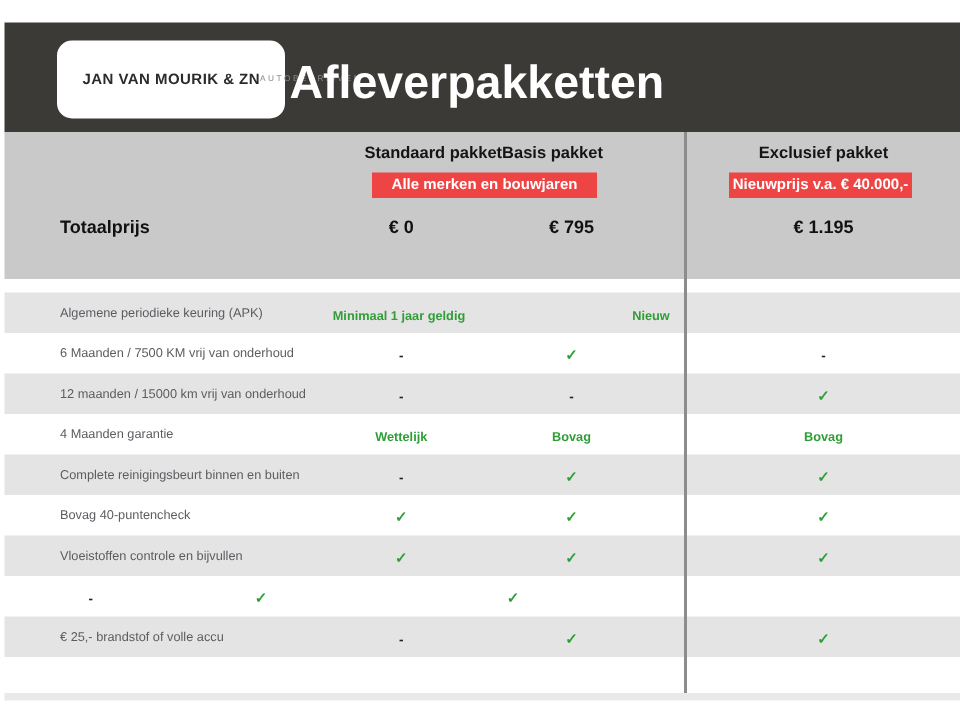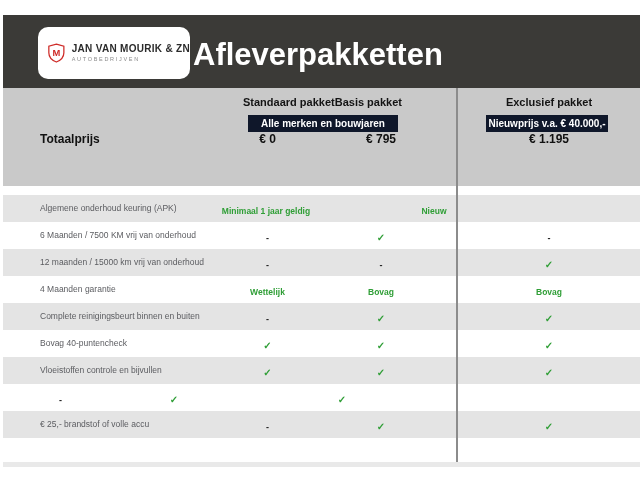--- a/index.html
+++ b/index.html
@@ -12,48 +12,48 @@
   }
   .page { position:absolute; left:3px; top:0; width:637px; height:480px; background:#fff; }
 
   
   .topbar { position:absolute; left:0; top:15px; width:637px; height:73px; background:#3b3a37; }
   .logo-box {
     position:absolute; left:35px; top:12px; width:152px; height:52px;
     background:#ffffff; border-radius:10px;
     display:flex; align-items:center; padding-left:10px; gap:7px;
   }
-  .logo-text-block { display:flex; flex-direction:column; line-height:1.1; }
+  .logo-text-block { display:flex; flex-direction:row; line-height:1.1; }
   .brand-name { font-size:10px; font-weight:bold; color:#2b2b2b; letter-spacing:0.3px; white-space:nowrap; }
   .brand-sub { font-size:5.5px; color:#8a8a8a; letter-spacing:1.7px; margin-top:2px; white-space:nowrap; }
   .title {
     position:absolute; left:190px; right:0; top:22px;
     color:#ffffff; font-size:31px; font-weight:bold;
   }
 
   
   .grayband { position:absolute; left:0; top:88px; width:637px; height:98px; background:#c9c9c9; }
   .dual-headers {
     position:absolute; left:240px; top:8px; width:158px;
     display:flex; justify-content:space-between;
     font-size:11px; font-weight:bold; color:#141414; white-space:nowrap;
   }
   .excl-header {
     position:absolute; left:455px; top:8px; width:182px;
     text-align:center; font-size:11px; font-weight:bold; color:#141414;
   }
   .badge {
-    position:absolute; top:27px; height:17px; background:#0f172a; color:#ffffff;
+    position:absolute; top:27px; height:17px; background:#ef4444; color:#ffffff;
     font-size:10px; font-weight:bold;
     display:flex; align-items:center; justify-content:center; white-space:nowrap;
   }
   .badge-left { left:245px; width:150px; }
   .badge-right { left:483px; width:122px;text-align:right; }
   .totals-row {
-    position:absolute; left:0; top:40px; width:637px; height:22px;
+    position:absolute; left:0; top:52px; width:637px; height:22px;
     display:flex; align-items:center;
     font-size:12px; font-weight:bold; color:#111111;
   }
 
   
   .c-label { width:207px; padding-left:37px; }
   .c-std   { width:115px; text-align:center; }
   .c-basis { width:112px; text-align:center; }
   .c-gap   { width:21px; }
   .c-excl  { width:182px; text-align:center; }
@@ -106,21 +106,21 @@
       <div class="c-label">Totaalprijs</div>
       <div class="c-std">€ 0</div>
       <div class="c-basis">€ 795</div>
       <div class="c-gap"></div>
       <div class="c-excl">€ 1.195</div>
     </div>
   </div>
 
   <div class="rows">
       <div class="frow gray">
-        <div class="c-label">Algemene onderhoud keuring (APK)</div>
+        <div class="c-label">Algemene periodieke keuring (APK)</div>
         <div class="c-basis"><span class="gtext">Minimaal 1 jaar geldig</span></div>
         <div class="c-gap"></div>
         <div class="c-excl"><span class="gtext">Nieuw</span></div>
       </div>
       <div class="frow white">
         <div class="c-label">6 Maanden / 7500 KM vrij van onderhoud</div>
         <div class="c-std"><span class="dash">-</span></div>
         <div class="c-basis"><span class="check">✓</span></div>
         <div class="c-gap"></div>
         <div class="c-excl"><span class="dash">-</span></div>

